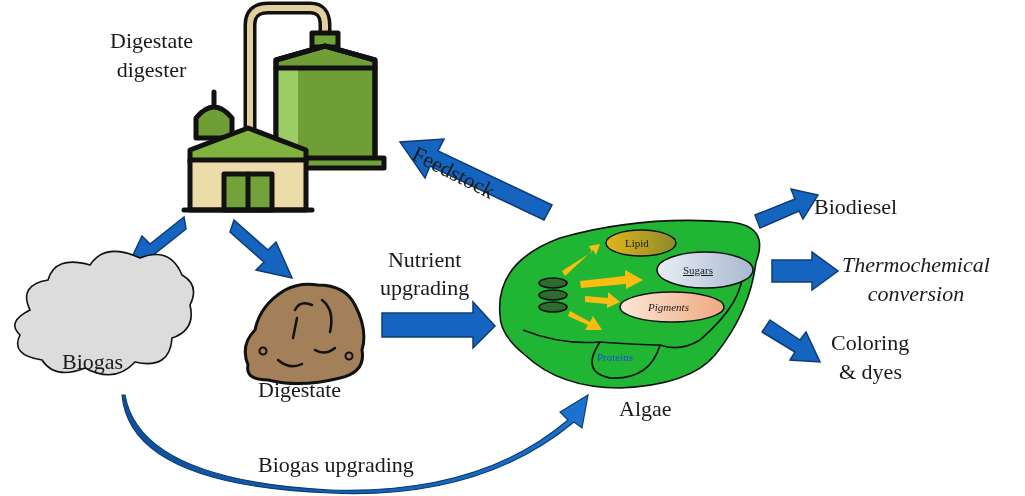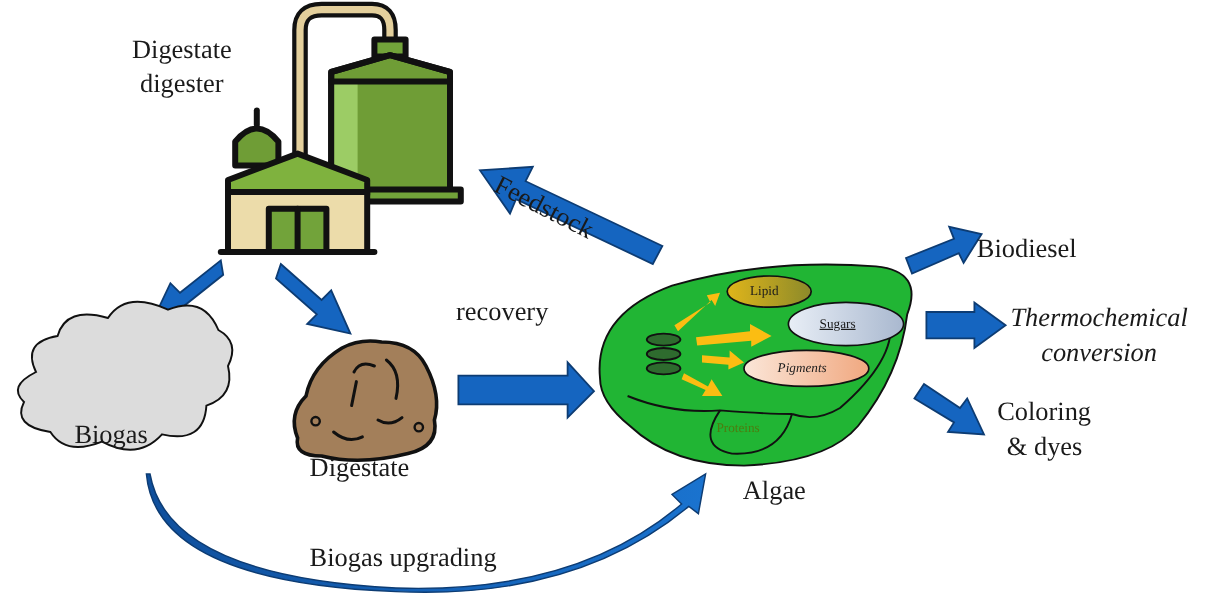--- a/index.html
+++ b/index.html
@@ -129,31 +129,32 @@
   <div>digester</div>
 </div>
 
 <div class="lbl" style="left:420px;top:140px;transform:rotate(27deg);transform-origin:left top;">Feedstock</div>
 
 <div class="lbl" style="left:62px;top:348px;">Biogas</div>
 
 <div class="lbl" style="left:258px;top:376px;">Digestate</div>
 
 <div class="lbl" style="left:380px;top:246px;line-height:28px;">
-  <div>recovery</div>
+  <div>Nutrient</div>
+  <div>upgrading</div>
 </div>
 
 <div class="lbl" style="left:258px;top:451px;">Biogas upgrading</div>
 
 <div class="lbl" style="left:619px;top:395px;">Algae</div>
 
 <div class="lbl small" style="left:625px;top:235px;">Lipid</div>
 <div class="lbl small" style="left:683px;top:262px;text-decoration:underline;">Sugars</div>
 <div class="lbl small" style="left:648px;top:299px;font-style:italic;">Pigments</div>
-<div class="lbl small" style="left:597px;top:349px;color:#4d7c0f;">Proteins</div>
+<div class="lbl small" style="left:597px;top:349px;color:#1d4ed8;">Proteins</div>
 
 <div class="lbl" style="left:814px;top:193px;">Biodiesel</div>
 
 <div class="lbl" style="left:842px;top:250px;line-height:29px;font-style:italic;">
   <div>Thermochemical</div>
   <div>conversion</div>
 </div>
 
 <div class="lbl" style="left:831px;top:328px;line-height:29px;text-align:left;">
   <div>Coloring</div>

